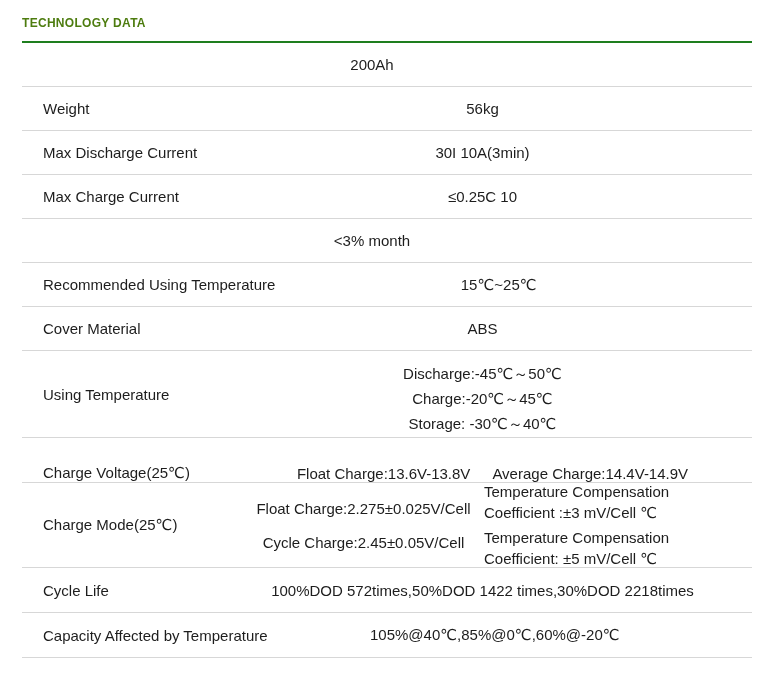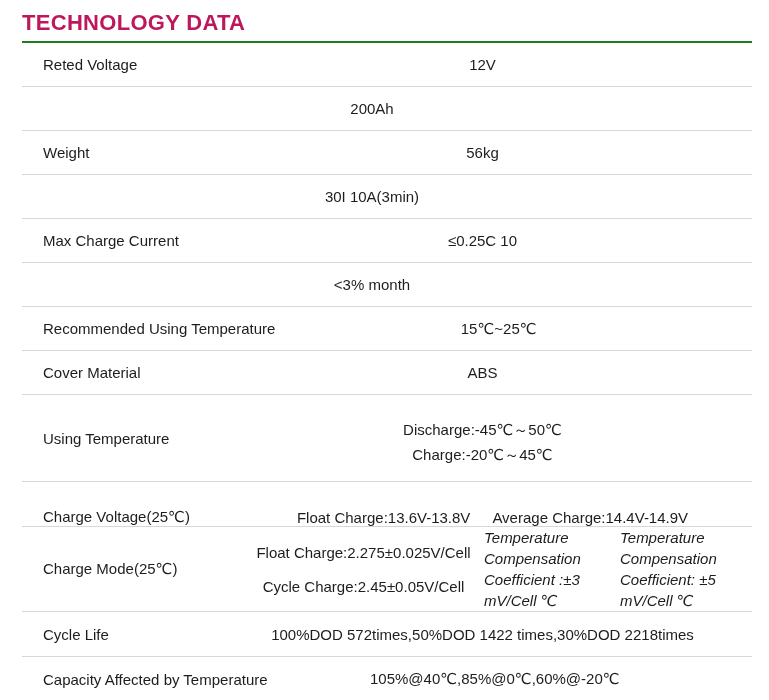--- a/index.html
+++ b/index.html
@@ -20,24 +20,24 @@
     width: 730px;
     margin-left: 22px;
   }
   .header {
     padding-top: 13px;
     padding-bottom: 8px;
     border-bottom: 2px solid #1e7e1e;
   }
   .header h1 {
     margin: 0;
-    font-size: 22px;
+    font-size: 12px;
     font-weight: bold;
     letter-spacing: 0.3px;
-    color: #be185d;
+    color: #4d7c0f;
     line-height: 20px;
   }
   .row {
     display: flex;
     align-items: center;
     border-bottom: 1px solid #d7d7d7;
     height: 43px;
     font-size: 15px;
   }
   .row .label {
@@ -72,55 +72,52 @@
     flex: 1;
     display: flex;
     flex-direction: column;
     justify-content: space-around;
     text-align: center;
     height: 68px;
   }
   .row.charge-mode .right {
     flex: 0 0 268px;
     display: flex;
+    flex-direction: column;
     justify-content: center;
     gap: 4px;
     text-align: left;
-    font-style: italic;
   }
   .row.charge-mode .right .block {
     line-height: 21px;
   }
   .row.last { height: 44px; }
 </style>
 </head>
 <body>
 
 <div class="page">
   <div class="content">
 
     <div class="header">
       <h1>TECHNOLOGY DATA</h1>
     </div>
 
-    <div class="row">
-      <div class="label">Reted Voltage</div>
-      <div class="value">12V</div>
-    </div>
 
     <div class="row">
       <div class="value">200Ah</div>
     </div>
 
     <div class="row">
       <div class="label">Weight</div>
       <div class="value">56kg</div>
     </div>
 
     <div class="row">
+      <div class="label">Max Discharge Current</div>
       <div class="value">30I 10A(3min)</div>
     </div>
 
     <div class="row">
       <div class="label">Max Charge Current</div>
       <div class="value">≤0.25C 10</div>
     </div>
 
     <div class="row">
       <div class="value">&lt;3% month</div>
@@ -134,20 +131,21 @@
     <div class="row">
       <div class="label">Cover Material</div>
       <div class="value">ABS</div>
     </div>
 
     <div class="row tall-3">
       <div class="label">Using Temperature</div>
       <div class="multiline">
         <div>Discharge:-45℃～50℃</div>
         <div>Charge:-20℃～45℃</div>
+        <div>Storage: -30℃～40℃</div>
       </div>
     </div>
 
     <div class="row charge-voltage">
       <div class="label">Charge Voltage(25℃)</div>
       <div class="pair">
         <span>Float Charge:13.6V-13.8V</span>
         <span>Average Charge:14.4V-14.9V</span>
       </div>
     </div>

